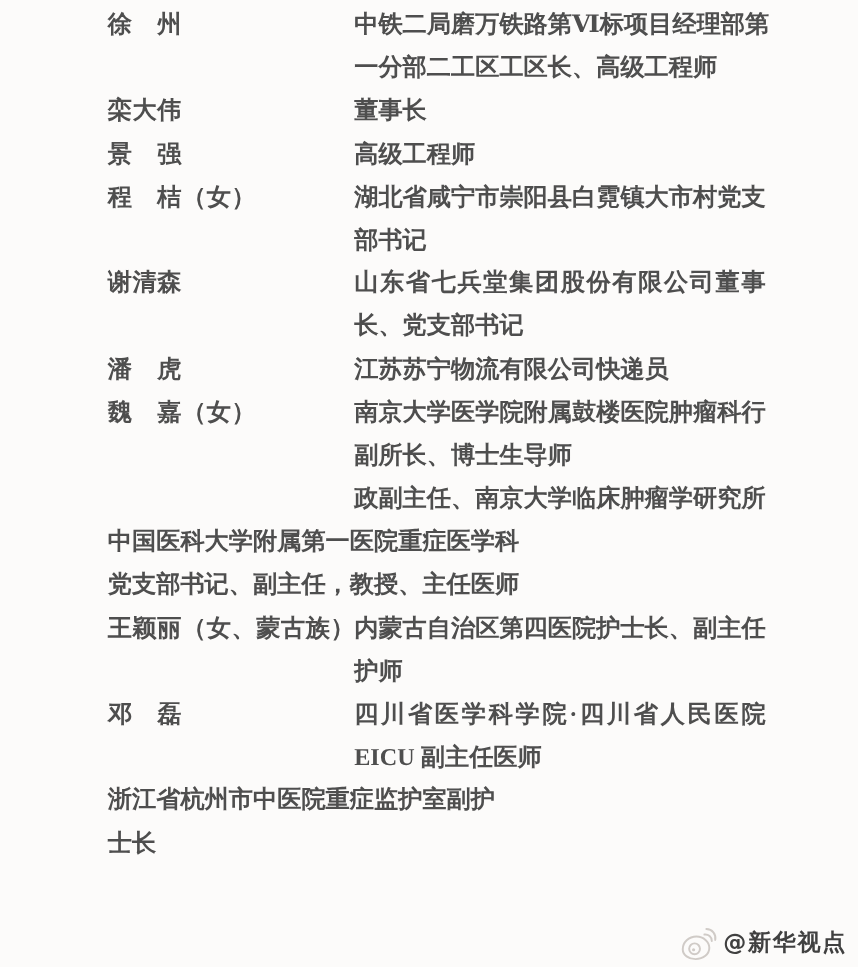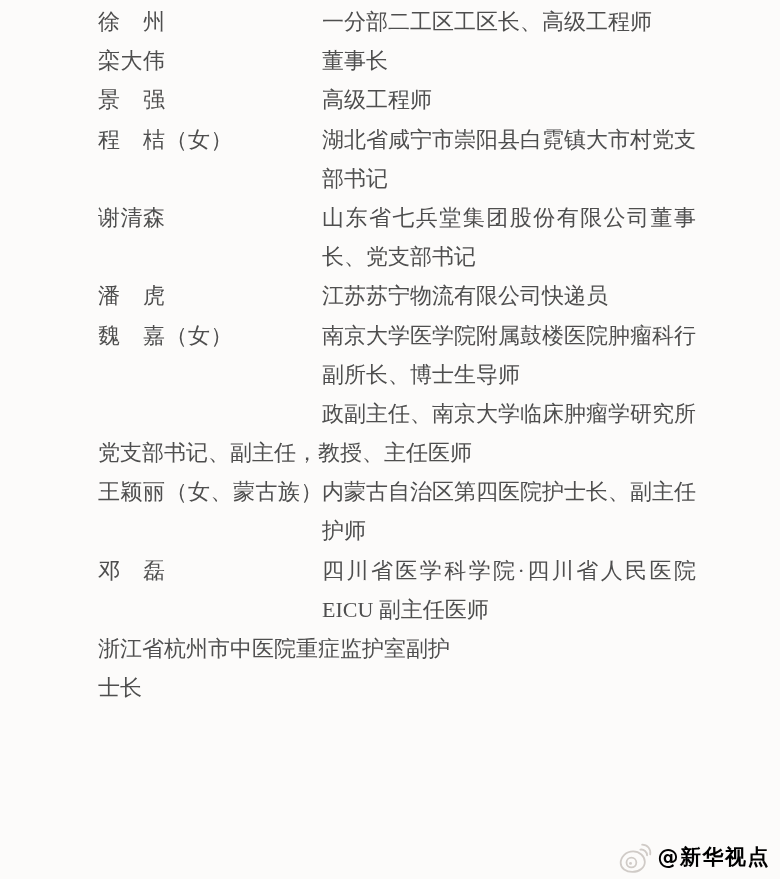--- a/index.html
+++ b/index.html
@@ -10,20 +10,21 @@
     background: #fcfbfa;
     overflow: hidden;
   }
   body {
     position: relative;
     font-family: "Liberation Serif", "DejaVu Serif", serif;
     color: #4e4e4e;
   }
   .doc {
     padding: 2px 0 0 98px;
+    font-weight: bold;
   }
   .entry {
     display: grid;
     grid-template-columns: 224px 374px;
   }
   .name {
     font-size: 22px;
     line-height: 39.2px;
     height: 39.2px;
     white-space: nowrap;
@@ -40,21 +41,21 @@
     text-align-last: justify;
     text-justify: distribute;
   }
   .watermark {
     position: absolute;
     top: 840px;
     right: 10px;
     display: flex;
     align-items: center;
     gap: 6px;
-    color: #000000;
+    color: #404040;
   }
   .watermark .wm-icon {
     width: 34px;
     height: 31px;
     margin-top: 3px;
   }
   .watermark .handle {
     font-family: "DejaVu Sans", sans-serif;
     font-weight: bold;
     font-size: 21px;
@@ -62,20 +63,21 @@
   }
 </style>
 </head>
 <body>
 
 <div class="doc">
 
   <section class="entry">
     <div class="name">徐　州</div>
     <div class="desc">
+      <div class="line fill">中铁二局磨万铁路第Ⅵ标项目经理部第</div>
       <div class="line">一分部二工区工区长、高级工程师</div>
     </div>
   </section>
 
   <section class="entry">
     <div class="name">栾大伟</div>
     <div class="desc">
       <div class="line">董事长</div>
     </div>
   </section>
@@ -114,20 +116,21 @@
     <div class="name">魏　嘉（女）</div>
     <div class="desc">
       <div class="line fill">南京大学医学院附属鼓楼医院肿瘤科行</div>
       <div class="line">副所长、博士生导师</div>
       <div class="line fill">政副主任、南京大学临床肿瘤学研究所</div>
     </div>
   </section>
 
   <section class="entry">
     <div class="desc">
+      <div class="line fill">中国医科大学附属第一医院重症医学科</div>
       <div class="line">党支部书记、副主任，教授、主任医师</div>
     </div>
   </section>
 
   <section class="entry">
     <div class="name">王颖丽（女、蒙古族）</div>
     <div class="desc">
       <div class="line fill">内蒙古自治区第四医院护士长、副主任</div>
       <div class="line">护师</div>
     </div>

